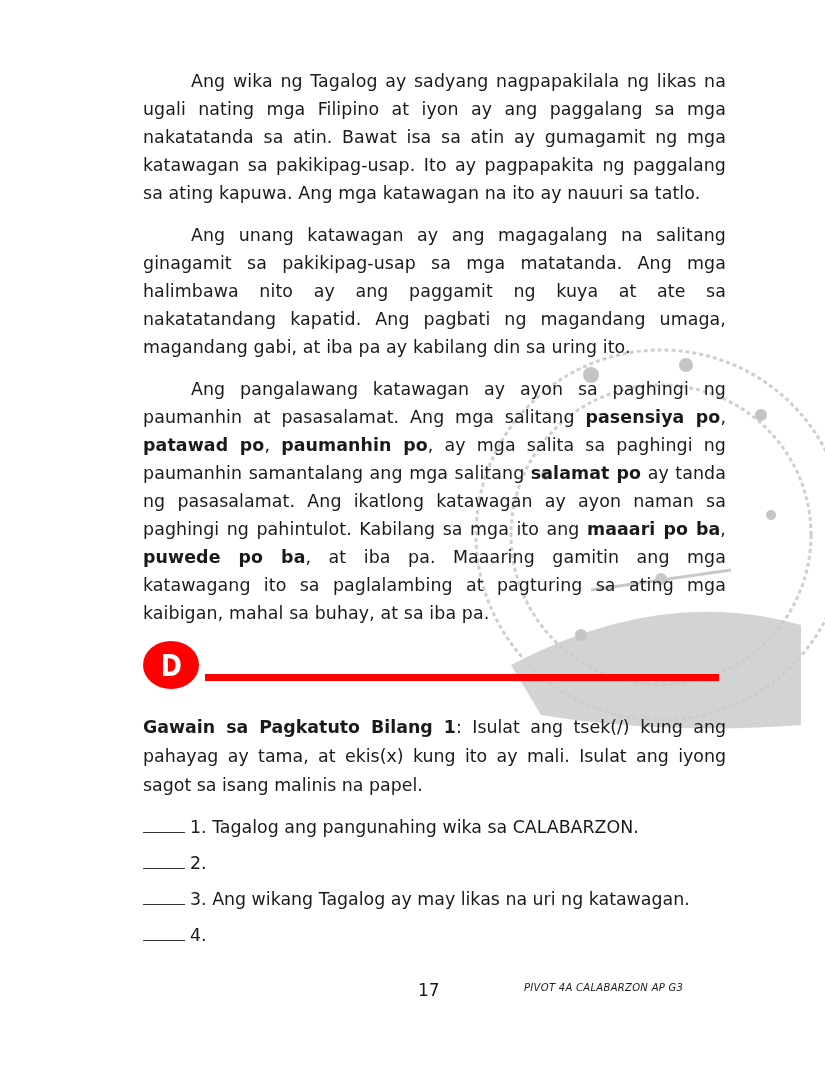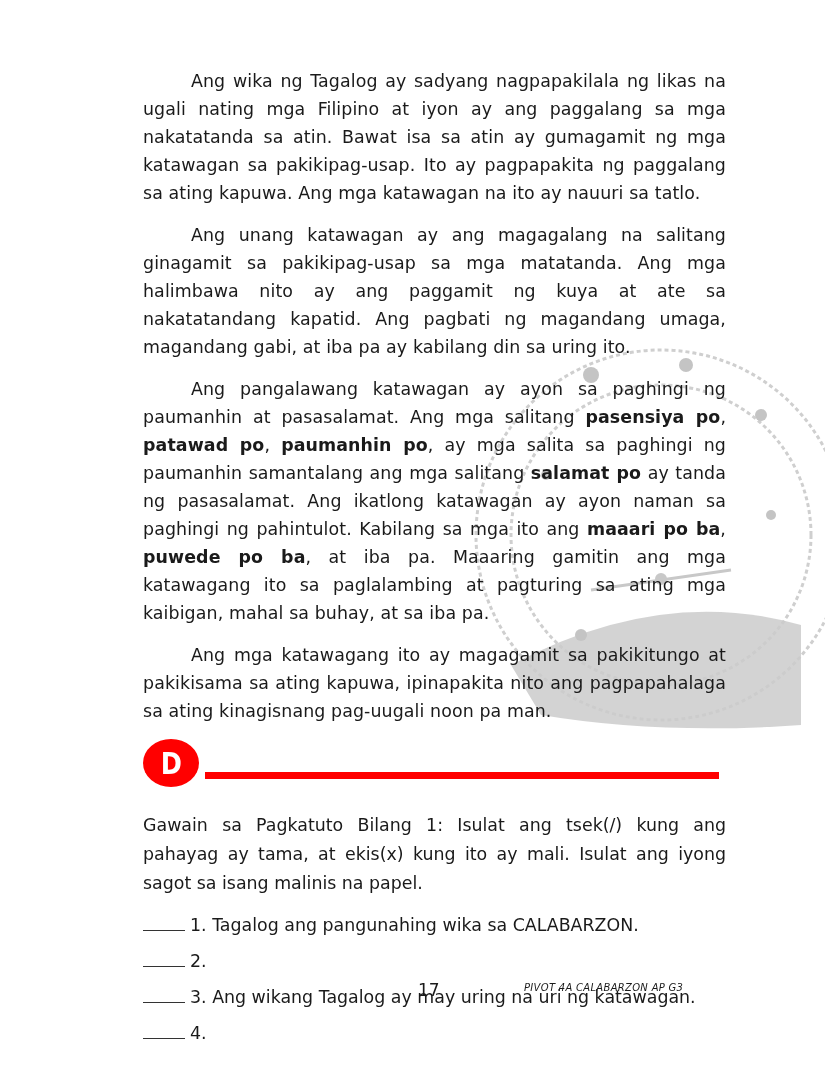--- a/index.html
+++ b/index.html
@@ -11,21 +11,21 @@
   .para { font-size: 17.4px; line-height: 28px; text-align: justify; margin: 0 0 14px 0;
           text-indent: 48px; letter-spacing: 0.1px; }
   .para b { font-weight: bold; }
   .section-row { position: relative; height: 52px; margin-top: 6px; margin-bottom: 20px; }
   .badge { position: absolute; left: 0; top: 0; width: 56px; height: 48px; border-radius: 50%;
            background: #f01010; color: #fff; font-weight: bold; font-size: 30px;
            display: flex; align-items: center; justify-content: center; }
   .badge span { transform: scaleX(0.85); }
   .rule { position: absolute; left: 62px; top: 33px; width: 514px; height: 7px; background: #ff0000; }
   .instr { font-size: 17.4px; line-height: 29px; text-align: justify; margin: 0 0 16px 0; }
-  .instr b { font-weight: normal; }
+  .instr b { font-weight: bold; }
   .item { font-size: 17.4px; line-height: 22px; margin: 0 0 14px 0; display: flex; align-items: baseline; }
   .blank { display: inline-block; width: 42px; border-bottom: 1.5px solid #333; margin-right: 5px; height: 14px; }
   .footer { position: absolute; top: 980px; left: 0; width: 825px; height: 24px; z-index: 1; padding-left: 48px; }
   .page-num { position: absolute; left: 402px; top: 0; font-size: 17px; }
   .series { position: absolute; left: 508px; top: 2px; font-size: 10px; font-style: italic; letter-spacing: 0.3px; }
 </style>
 </head>
 <body>
 
 <div class="page">
@@ -46,42 +46,41 @@
       <circle cx="300" cy="180" r="5"></circle>
       <circle cx="110" cy="300" r="6"></circle>
     </g>
   </svg>
 
   <div class="content">
 
     <p class="para"><span>Ang wika ng Tagalog ay sadyang nagpapakilala ng likas na ugali nating mga Filipino at iyon ay ang paggalang sa mga nakatatanda sa atin. Bawat isa sa atin ay gumagamit ng mga katawagan sa pakikipag-usap. Ito ay pagpapakita ng paggalang sa ating kapuwa. Ang mga katawagan na ito ay nauuri sa tatlo.</span></p>
     <p class="para"><span>Ang unang katawagan ay ang magagalang na salitang ginagamit sa pakikipag-usap sa mga matatanda. Ang mga halimbawa nito ay ang paggamit ng kuya at ate sa nakatatandang kapatid. Ang pagbati ng magandang umaga, magandang gabi, at iba pa ay kabilang din sa uring ito.</span></p>
     <p class="para"><span>Ang pangalawang katawagan ay ayon sa paghingi ng paumanhin at pasasalamat. Ang mga salitang </span><b>pasensiya po</b><span>, </span><b>patawad po</b><span>, </span><b>paumanhin po</b><span>, ay mga salita sa paghingi ng paumanhin samantalang ang mga salitang </span><b>salamat po</b><span> ay tanda ng pasasalamat. Ang ikatlong katawagan ay ayon naman sa paghingi ng pahintulot. Kabilang sa mga ito ang </span><b>maaari po ba</b><span>, </span><b>puwede po ba</b><span>, at iba pa. Maaaring gamitin ang mga katawagang ito sa paglalambing at pagturing sa ating mga kaibigan, mahal sa buhay, at sa iba pa.</span></p>
-    <p class="para"><span>Ang mga katawagang ito ay magagamit sa pakikitungo at pakikisama sa ating kapuwa, ipinapakita nito ang pagpapahalaga sa ating kinagisnang pag-uugali noon pa man.</span></p>
 
     <div class="section-row">
       <div class="badge" style="background: rgb(255, 0, 0);">
         <span>D</span>
       </div>
       <div class="rule" style="background: rgb(255, 0, 0);"></div>
     </div>
 
     <p class="instr"><b>Gawain sa Pagkatuto Bilang 1</b><span>: Isulat ang tsek(/) kung ang pahayag ay tama, at ekis(x) kung ito ay mali. Isulat ang iyong sagot sa isang malinis na papel.</span></p>
 
     <div class="item">
       <span class="blank"></span>
       <span>1.</span>&nbsp;<span>Tagalog ang pangunahing wika sa CALABARZON.</span>
     </div>
     <div class="item">
       <span class="blank"></span>
       <span>2.</span>&nbsp;
     </div>
     <div class="item">
       <span class="blank"></span>
-      <span>3.</span>&nbsp;<span>Ang wikang Tagalog ay may uring na uri ng katawagan.</span>
+      <span>3.</span>&nbsp;<span>Ang wikang Tagalog ay may likas na uri ng katawagan.</span>
     </div>
     <div class="item">
       <span class="blank"></span>
       <span>4.</span>&nbsp;
     </div>
   </div>
 
   <div class="footer">
     <span class="page-num">17</span>
     <span class="series">PIVOT 4A CALABARZON AP G3</span>

